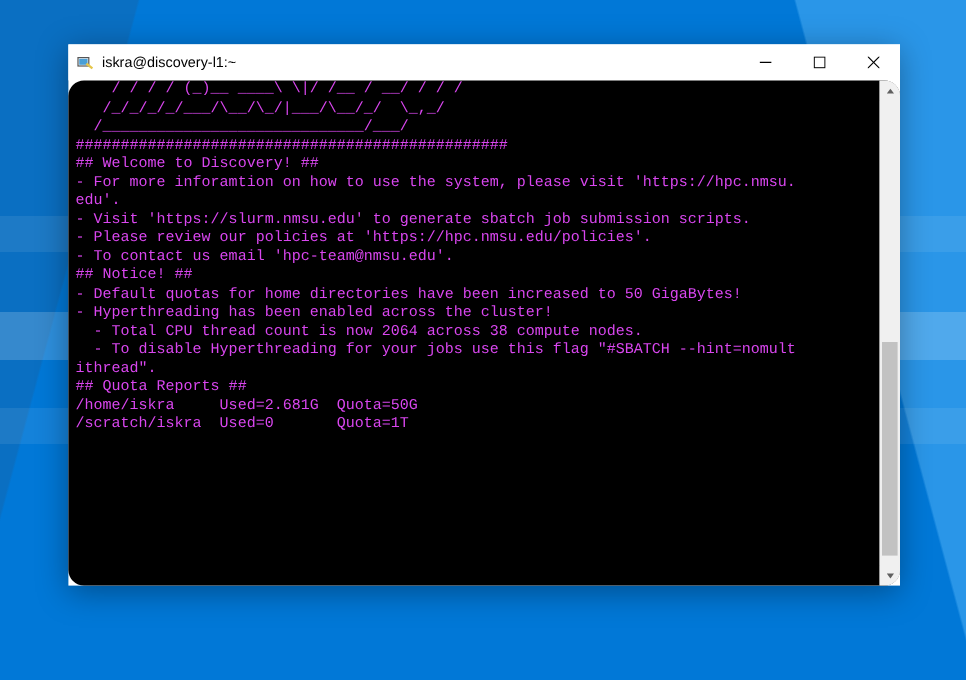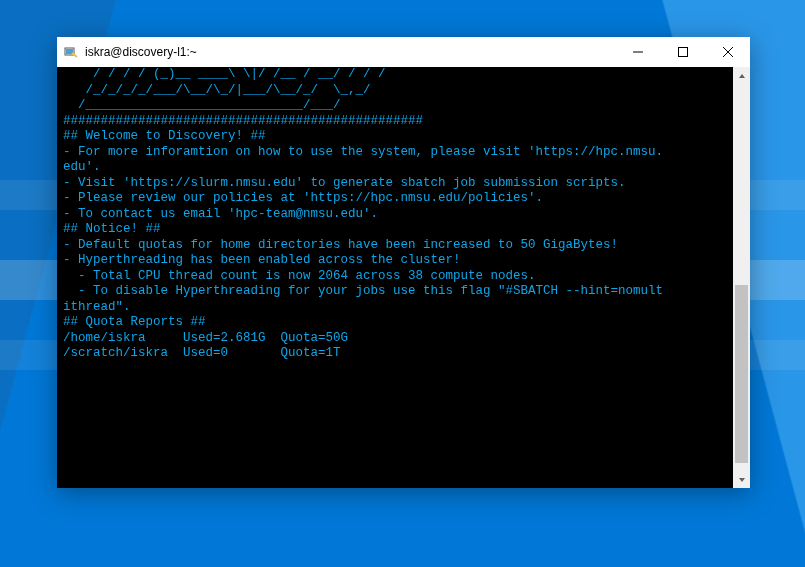--- a/index.html
+++ b/index.html
@@ -42,28 +42,29 @@
       border-bottom: 0;
     }
     .titlebar .icon { width: 16px; height: 16px; margin-right: 6px; display:flex;align-items:center;justify-content:center; }
     .titlebar .title { font-size: 12px; color:#000; flex:1; }
     .win-controls { display:flex; height:100%; }
     .win-btn { width:45px; display:flex; align-items:center; justify-content:center; }
     .win-btn svg { display:block; }
     .terminal {
       flex:1;
       background:#000;
-      color:#0ea5e9;
+      color:#d946ef;
       font-family: Consolas, "Courier New", monospace;
       font-size: 12.5px;
       line-height: 15.5px;
       padding: 0 2px 2px 6px;
       position:relative;
       white-space: pre;
       overflow:hidden;
+      border-radius:13px;
     }
     .scrollbar {
       position:absolute;
       right:0; top:0; bottom:0;
       width:17px;
       background:#f0f0f0;
       display:flex;
       flex-direction:column;
     }
     .sb-btn { height:17px; background:#f0f0f0; display:flex;align-items:center;justify-content:center; }

